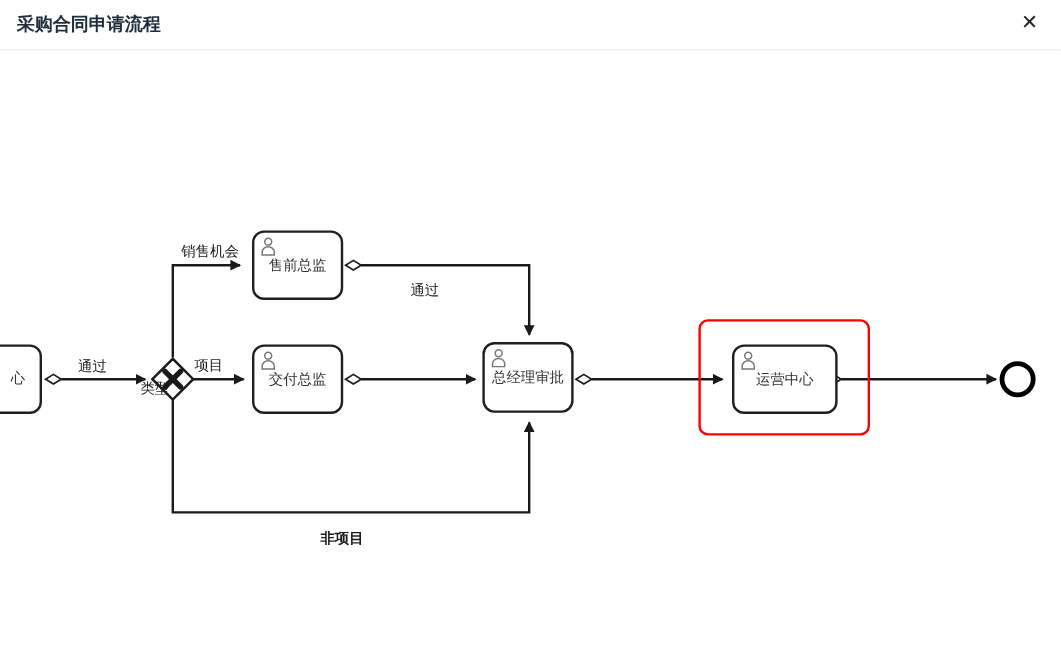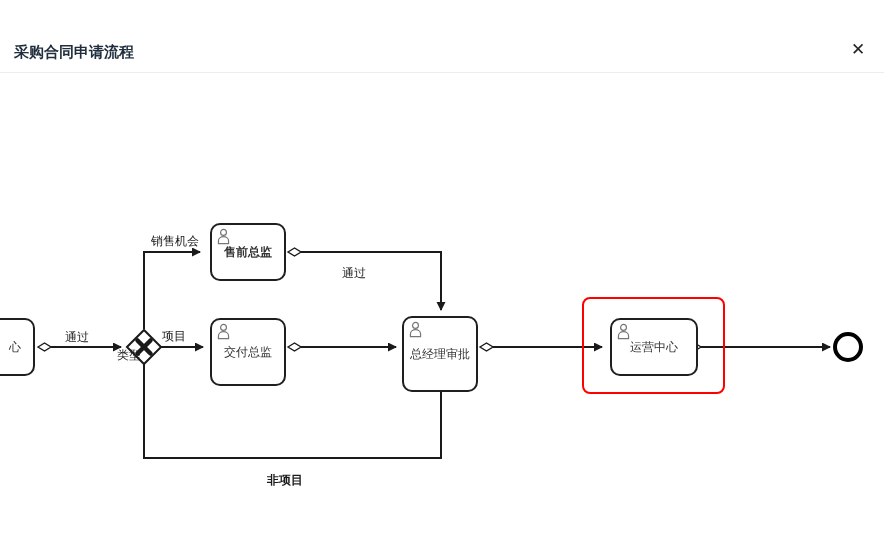--- a/index.html
+++ b/index.html
@@ -1,18 +1,18 @@
 <!DOCTYPE html>
 <html><head>
 <meta charset="utf-8">
 <style>
   html,body{margin:0;padding:0;background:#fff;}
   body{width:884px;height:548px;position:relative;overflow:hidden;
        font-family:"Liberation Sans","DejaVu Sans",sans-serif;color:#333;}
-  .stage{position:absolute;inset:0;background:#fff;margin-top:31px;}
+  .stage{position:absolute;inset:0;background:#fff;}
 
   
   .hdr-title{position:absolute;left:14px;top:8px;font-size:15px;font-weight:bold;
              color:#1f2d3d;line-height:26px;}
   .hdr-close{position:absolute;right:12px;top:5px;width:28px;height:28px;border:0;background:none;
              font-size:17px;color:#262626;cursor:pointer;line-height:28px;text-align:center;padding:0;}
   .hdr-divider{position:absolute;left:0;right:0;top:41px;height:0;border-top:1px solid #ededed;}
 
   
   svg.wires{position:absolute;left:0;top:0;width:884px;height:548px;}
@@ -74,37 +74,37 @@
 
     <circle class="end-ev" cx="848" cy="316" r="13"></circle>
   </svg>
 
   <div class="highlight" style="left:582px;top:266px;width:143px;height:97px;"></div>
 
   <div class="task task-partial" style="left:-42px;top:287px;width:77px;height:58px;">
     <span class="lbl">心</span>
   </div>
 
-  <div class="task" style="left:210px;top:192px;width:76px;height:58px;font-weight:bold;">
+  <div class="task" style="left:210px;top:192px;width:76px;height:58px;">
     <svg class="uicon" width="15" height="17" viewBox="0 0 16 18">
       <circle cx="8" cy="4.6" r="3.1" fill="#fff" stroke="#777" stroke-width="1.3"></circle>
       <path d="M2.6,16.5 V13.8 A5.4,4.6 0 0 1 13.4,13.8 V16.5 Z" fill="#fff" stroke="#777" stroke-width="1.3"></path>
     </svg>
     <span class="lbl">售前总监</span>
   </div>
 
-  <div class="task" style="left:210px;top:287px;width:76px;height:68px;text-align:right;">
+  <div class="task" style="left:210px;top:287px;width:76px;height:58px;text-align:right;">
     <svg class="uicon" width="15" height="17" viewBox="0 0 16 18">
       <circle cx="8" cy="4.6" r="3.1" fill="#fff" stroke="#777" stroke-width="1.3"></circle>
       <path d="M2.6,16.5 V13.8 A5.4,4.6 0 0 1 13.4,13.8 V16.5 Z" fill="#fff" stroke="#777" stroke-width="1.3"></path>
     </svg>
     <span class="lbl">交付总监</span>
   </div>
 
-  <div class="task" style="left:402px;top:285px;width:76px;height:76px;">
+  <div class="task" style="left:402px;top:285px;width:76px;height:59px;">
     <svg class="uicon" width="15" height="17" viewBox="0 0 16 18">
       <circle cx="8" cy="4.6" r="3.1" fill="#fff" stroke="#777" stroke-width="1.3"></circle>
       <path d="M2.6,16.5 V13.8 A5.4,4.6 0 0 1 13.4,13.8 V16.5 Z" fill="#fff" stroke="#777" stroke-width="1.3"></path>
     </svg>
     <span class="lbl">总经理审批</span>
   </div>
 
   <div class="task" style="left:610px;top:287px;width:88px;height:58px;">
     <svg class="uicon" width="15" height="17" viewBox="0 0 16 18">
       <circle cx="8" cy="4.6" r="3.1" fill="#fff" stroke="#777" stroke-width="1.3"></circle>

